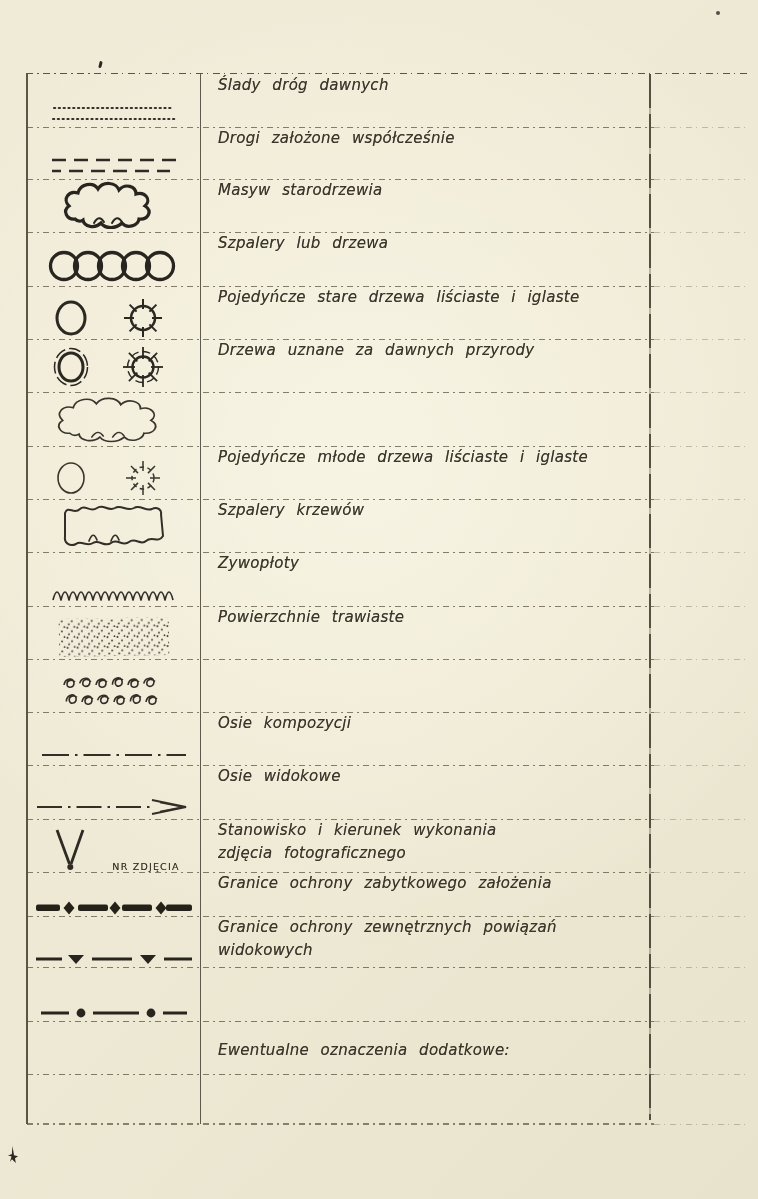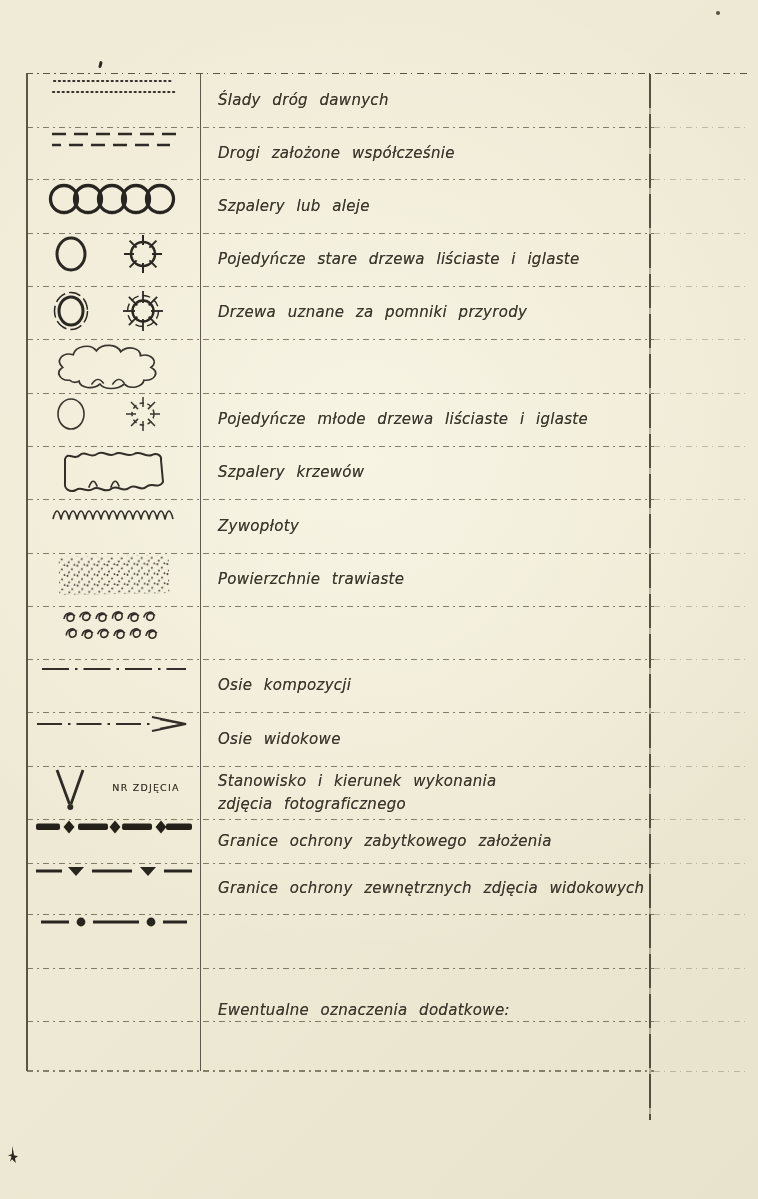--- a/index.html
+++ b/index.html
@@ -37,24 +37,24 @@
     content:"";position:absolute;left:calc(100% + 2px);width:92px;bottom:-.7px;height:1.1px;
     background:repeating-linear-gradient(90deg,
       rgba(84,75,54,.7) 0 6px, rgba(84,75,54,0) 6px 10px,
       rgba(84,75,54,.7) 10px 11.5px, rgba(84,75,54,0) 11.5px 16px);
     opacity:.45;
   }
   .row:last-child::before{height:1.5px;opacity:.95;}
   .sym{
     flex:0 0 172px;width:172px;
     border-right:1.7px solid rgba(58,52,40,.8);
-    display:flex;align-items:flex-start;justify-content:center;gap:19px;
-  }
-  .lab{flex:1;display:flex;align-items:center;padding-left:17px;overflow:hidden;}
-  .lab.top{align-items:flex-end;padding-top:6px;}
+    display:flex;align-items:flex-end;justify-content:center;gap:19px;
+  }
+  .lab{flex:1;display:flex;padding-left:17px;overflow:hidden;}
+  .lab.top{align-items:center;padding-top:6px;}
   .t{
     font-style:italic;font-size:15px;line-height:1.5;color:#3a352b;
     letter-spacing:.3px;word-spacing:6.5px;white-space:pre-line;
     text-shadow:0 0 .5px rgba(58,52,40,.65);
   }
   .cap{
     font-size:9.5px;letter-spacing:1.2px;color:#37332a;margin-top:16px;margin-left:1px;
     text-shadow:0 0 .4px rgba(58,52,40,.6);white-space:nowrap;
   }
   svg{display:block;}
@@ -99,35 +99,48 @@
             <line x1="3" y1="7" x2="127" y2="7" stroke-dasharray="14 8"></line>
             <line x1="3" y1="18" x2="121" y2="18" stroke-dasharray="14 8" stroke-dashoffset="5"></line>
           </g>
         </svg>
       </div>
       <div class="lab">
           <span class="t">Drogi założone współcześnie</span>
         </div>
     </div>
 
+    <div class="row" style="height:53px">
+      <div class="sym">
+        <svg width="112" height="54" viewBox="0 0 112 54">
+          <g stroke="#282520" fill="none" stroke-linecap="round">
+            <path stroke-width="3.2" d="M17 41 C9 42 4 33 11 28 C4 21 11 12 20 15 C22 6 35 3 40 11 C45 3 58 4 61 12 C67 5 78 8 78 16 C87 13 94 22 87 28 C95 33 90 42 81 41 C80 48 69 51 64 45 C58 51 47 51 43 45 C37 51 26 49 25 42 C22 44 19 43 17 41 Z"></path>
+            <path stroke-width="2" d="M36 45 q5 -9 10 -1 M54 45 q5 -9 10 -1"></path>
+          </g>
+        </svg>
+      </div>
+      <div class="lab">
+          <span class="t">Masyw starodrzewia</span>
+        </div>
+    </div>
 
     <div class="row" style="height:54px">
       <div class="sym">
         <svg width="134" height="40" viewBox="0 0 134 40">
           <g stroke="#282520" stroke-width="3.3" fill="none">
             <circle cx="17" cy="20" r="13.5"></circle>
               <circle cx="41" cy="20" r="13.5"></circle>
               <circle cx="65" cy="20" r="13.5"></circle>
               <circle cx="89" cy="20" r="13.5"></circle>
               <circle cx="113" cy="20" r="13.5"></circle>
           </g>
         </svg>
       </div>
       <div class="lab">
-          <span class="t">Szpalery lub aleje</span>
+          <span class="t">Szpalery lub drzewa</span>
         </div>
     </div>
 
     <div class="row" style="height:53px">
       <div class="sym">
         <svg width="150" height="42" viewBox="0 0 150 42">
           <g stroke="#2b2822" fill="none">
             <ellipse cx="32" cy="21" rx="14" ry="16" stroke-width="3"></ellipse>
             <circle cx="104" cy="21" r="12" stroke-width="2.5"></circle>
             <g stroke-width="2">
@@ -163,21 +176,21 @@
                 <line x1="104" y1="33" x2="104" y2="45"></line>
               <line x1="109.7" y1="19.3" x2="118.1" y2="10.9"></line>
                 <line x1="98.3" y1="19.3" x2="89.9" y2="10.9"></line>
               <line x1="98.3" y1="30.7" x2="89.9" y2="39.1"></line>
                 <line x1="109.7" y1="30.7" x2="118.1" y2="39.1"></line>
             </g>
           </g>
         </svg>
       </div>
       <div class="lab">
-          <span class="t">Drzewa uznane za pomniki przyrody</span>
+          <span class="t">Drzewa uznane za dawnych przyrody</span>
         </div>
     </div>
 
     <div class="row" style="height:54px">
       <div class="sym">
         <svg width="132" height="54" viewBox="0 0 132 54">
           <g transform="translate(2,1) scale(1.16,0.98)" stroke="#3a362e" fill="none" stroke-linecap="round">
             <path stroke-width="1.6" d="M17 41 C9 42 4 33 11 28 C4 21 11 12 20 15 C22 6 35 3 40 11 C45 3 58 4 61 12 C67 5 78 8 78 16 C87 13 94 22 87 28 C95 33 90 42 81 41 C80 48 69 51 64 45 C58 51 47 51 43 45 C37 51 26 49 25 42 C22 44 19 43 17 41 Z"></path>
             <path stroke-width="1.4" d="M36 45 q5 -9 10 -1 M54 45 q5 -9 10 -1"></path>
           </g>
@@ -345,21 +358,21 @@
           <g fill="#28251e">
             <rect x="2" y="6.5" width="26" height="3"></rect>
             <rect x="58" y="6.5" width="40" height="3"></rect>
             <rect x="130" y="6.5" width="28" height="3"></rect>
             <path d="M34 4 L50 4 L42 13 Z"></path>
             <path d="M106 4 L122 4 L114 13 Z"></path>
           </g>
         </svg>
       </div>
       <div class="lab">
-          <span class="t">Granice ochrony zewnętrznych zdjęcia widokowych</span>
+          <span class="t">Granice ochrony zewnętrznych powiązań widokowych</span>
         </div>
     </div>
 
     <div class="row" style="height:54px">
       <div class="sym">
         <svg width="150" height="16" viewBox="0 0 150 16">
           <g fill="#28251e">
             <rect x="2" y="6.5" width="28" height="3"></rect>
             <rect x="54" y="6.5" width="46" height="3"></rect>
             <rect x="124" y="6.5" width="24" height="3"></rect>

